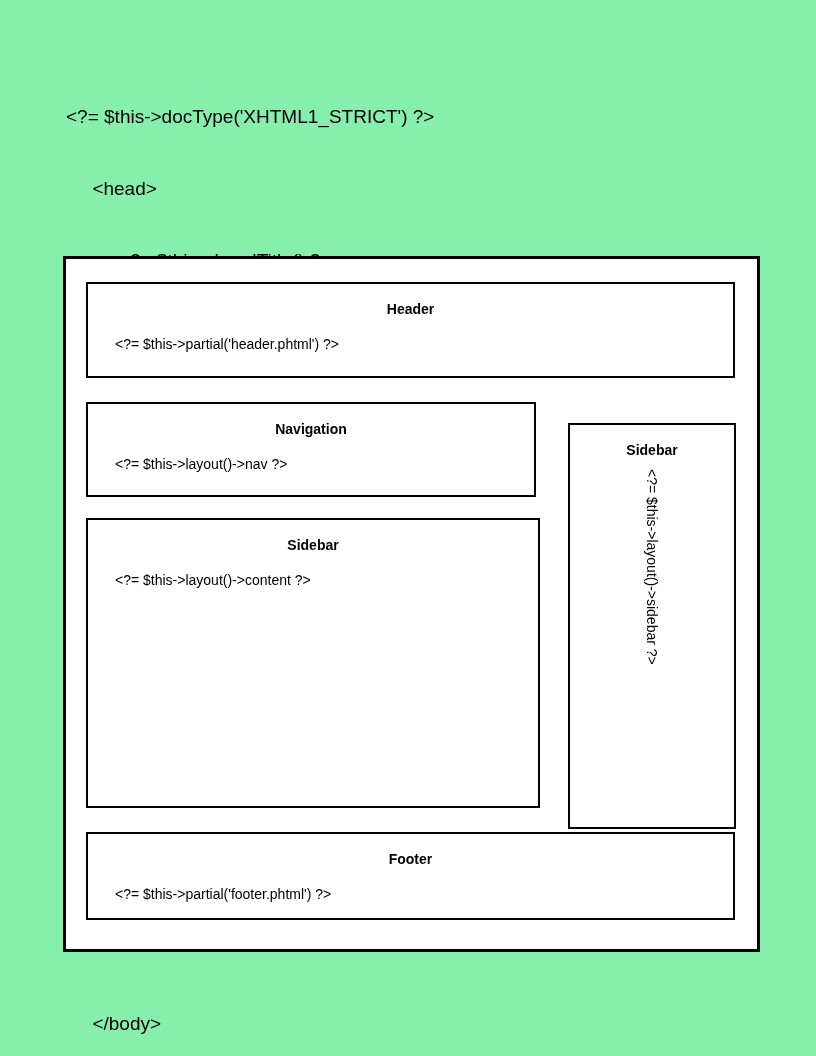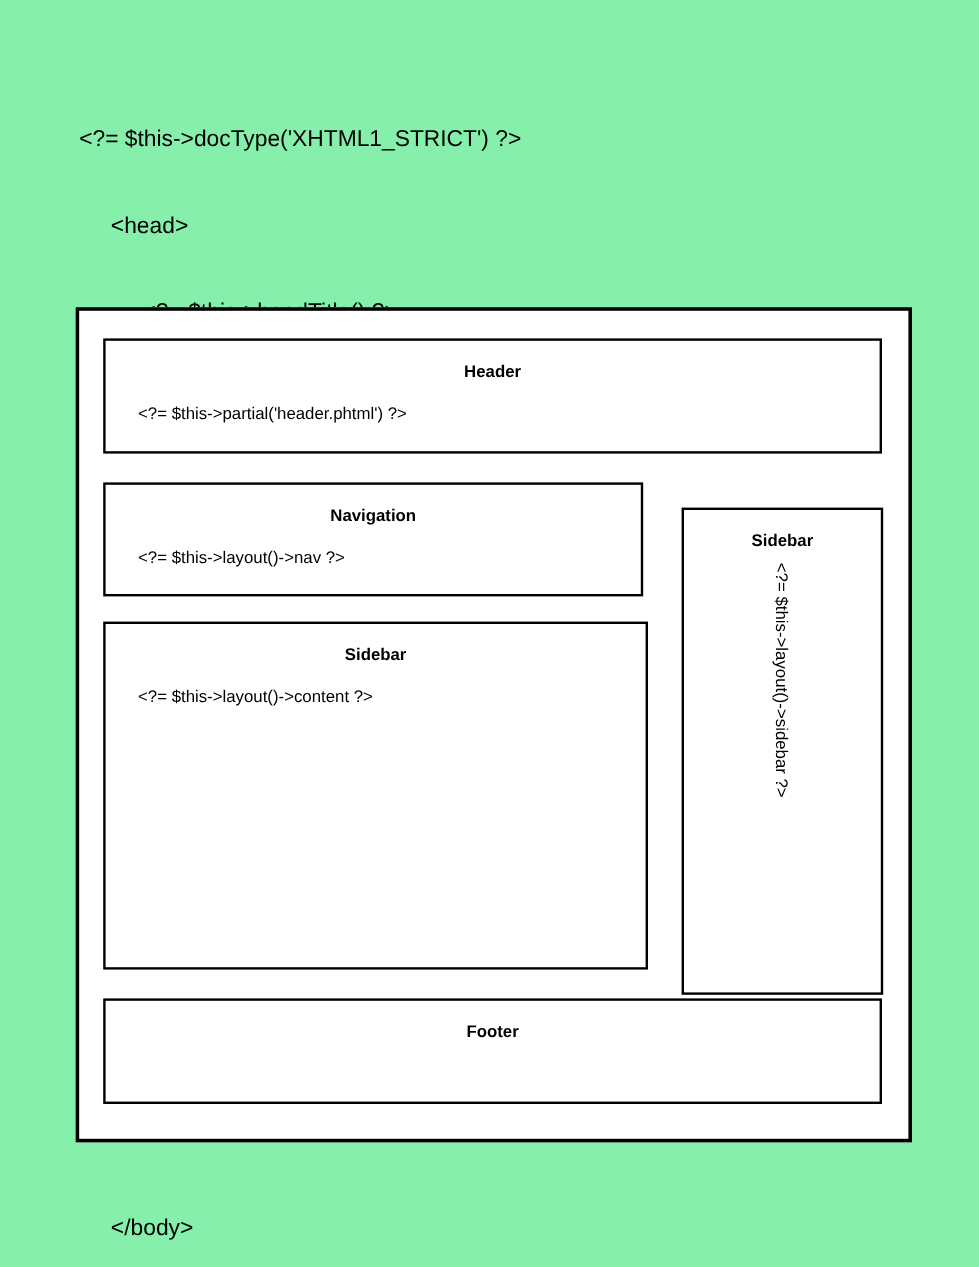--- a/index.html
+++ b/index.html
@@ -105,20 +105,21 @@
       <div class="box-code vertical-code">&lt;?= $this-&gt;layout()-&gt;sidebar ?&gt;</div>
     </div>
 
     <div class="box content-box">
       <div class="box-title">Sidebar</div>
       <div class="box-code">&lt;?= $this-&gt;layout()-&gt;content ?&gt;</div>
     </div>
 
     <div class="box footer-box">
       <div class="box-title">Footer</div>
+      <div class="box-code">&lt;?= $this-&gt;partial('footer.phtml') ?&gt;</div>
     </div>
 
   </div>
 
   <div class="code-block bottom-code">
     <div class="code-line">     &lt;/body&gt;</div>
     
   </div>
 
 </div>

